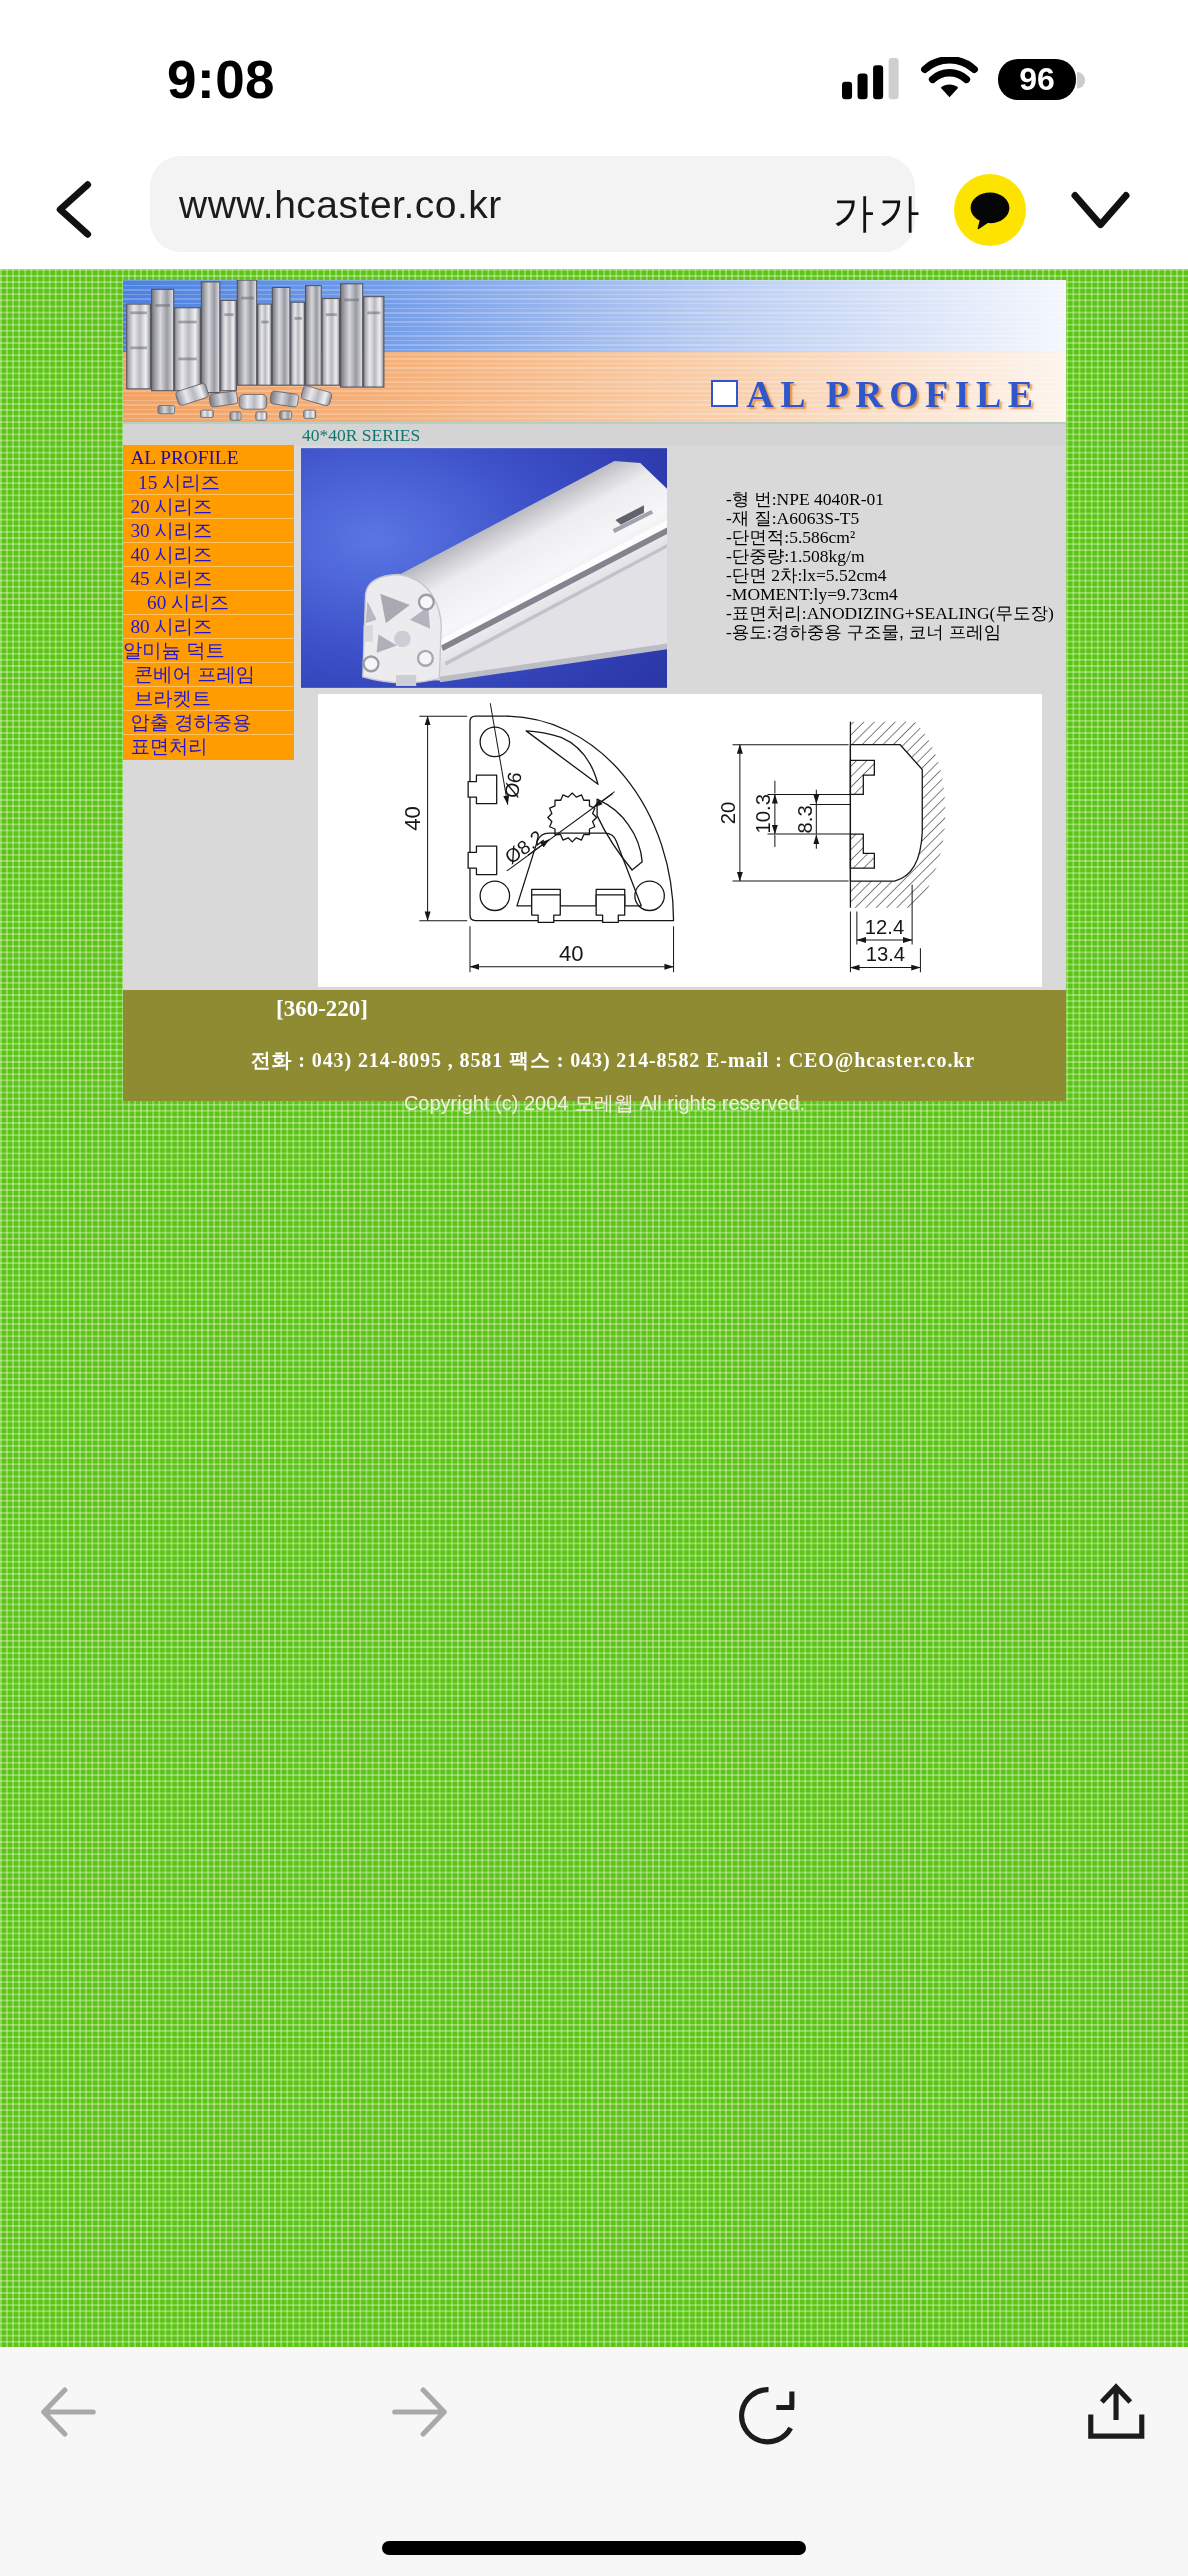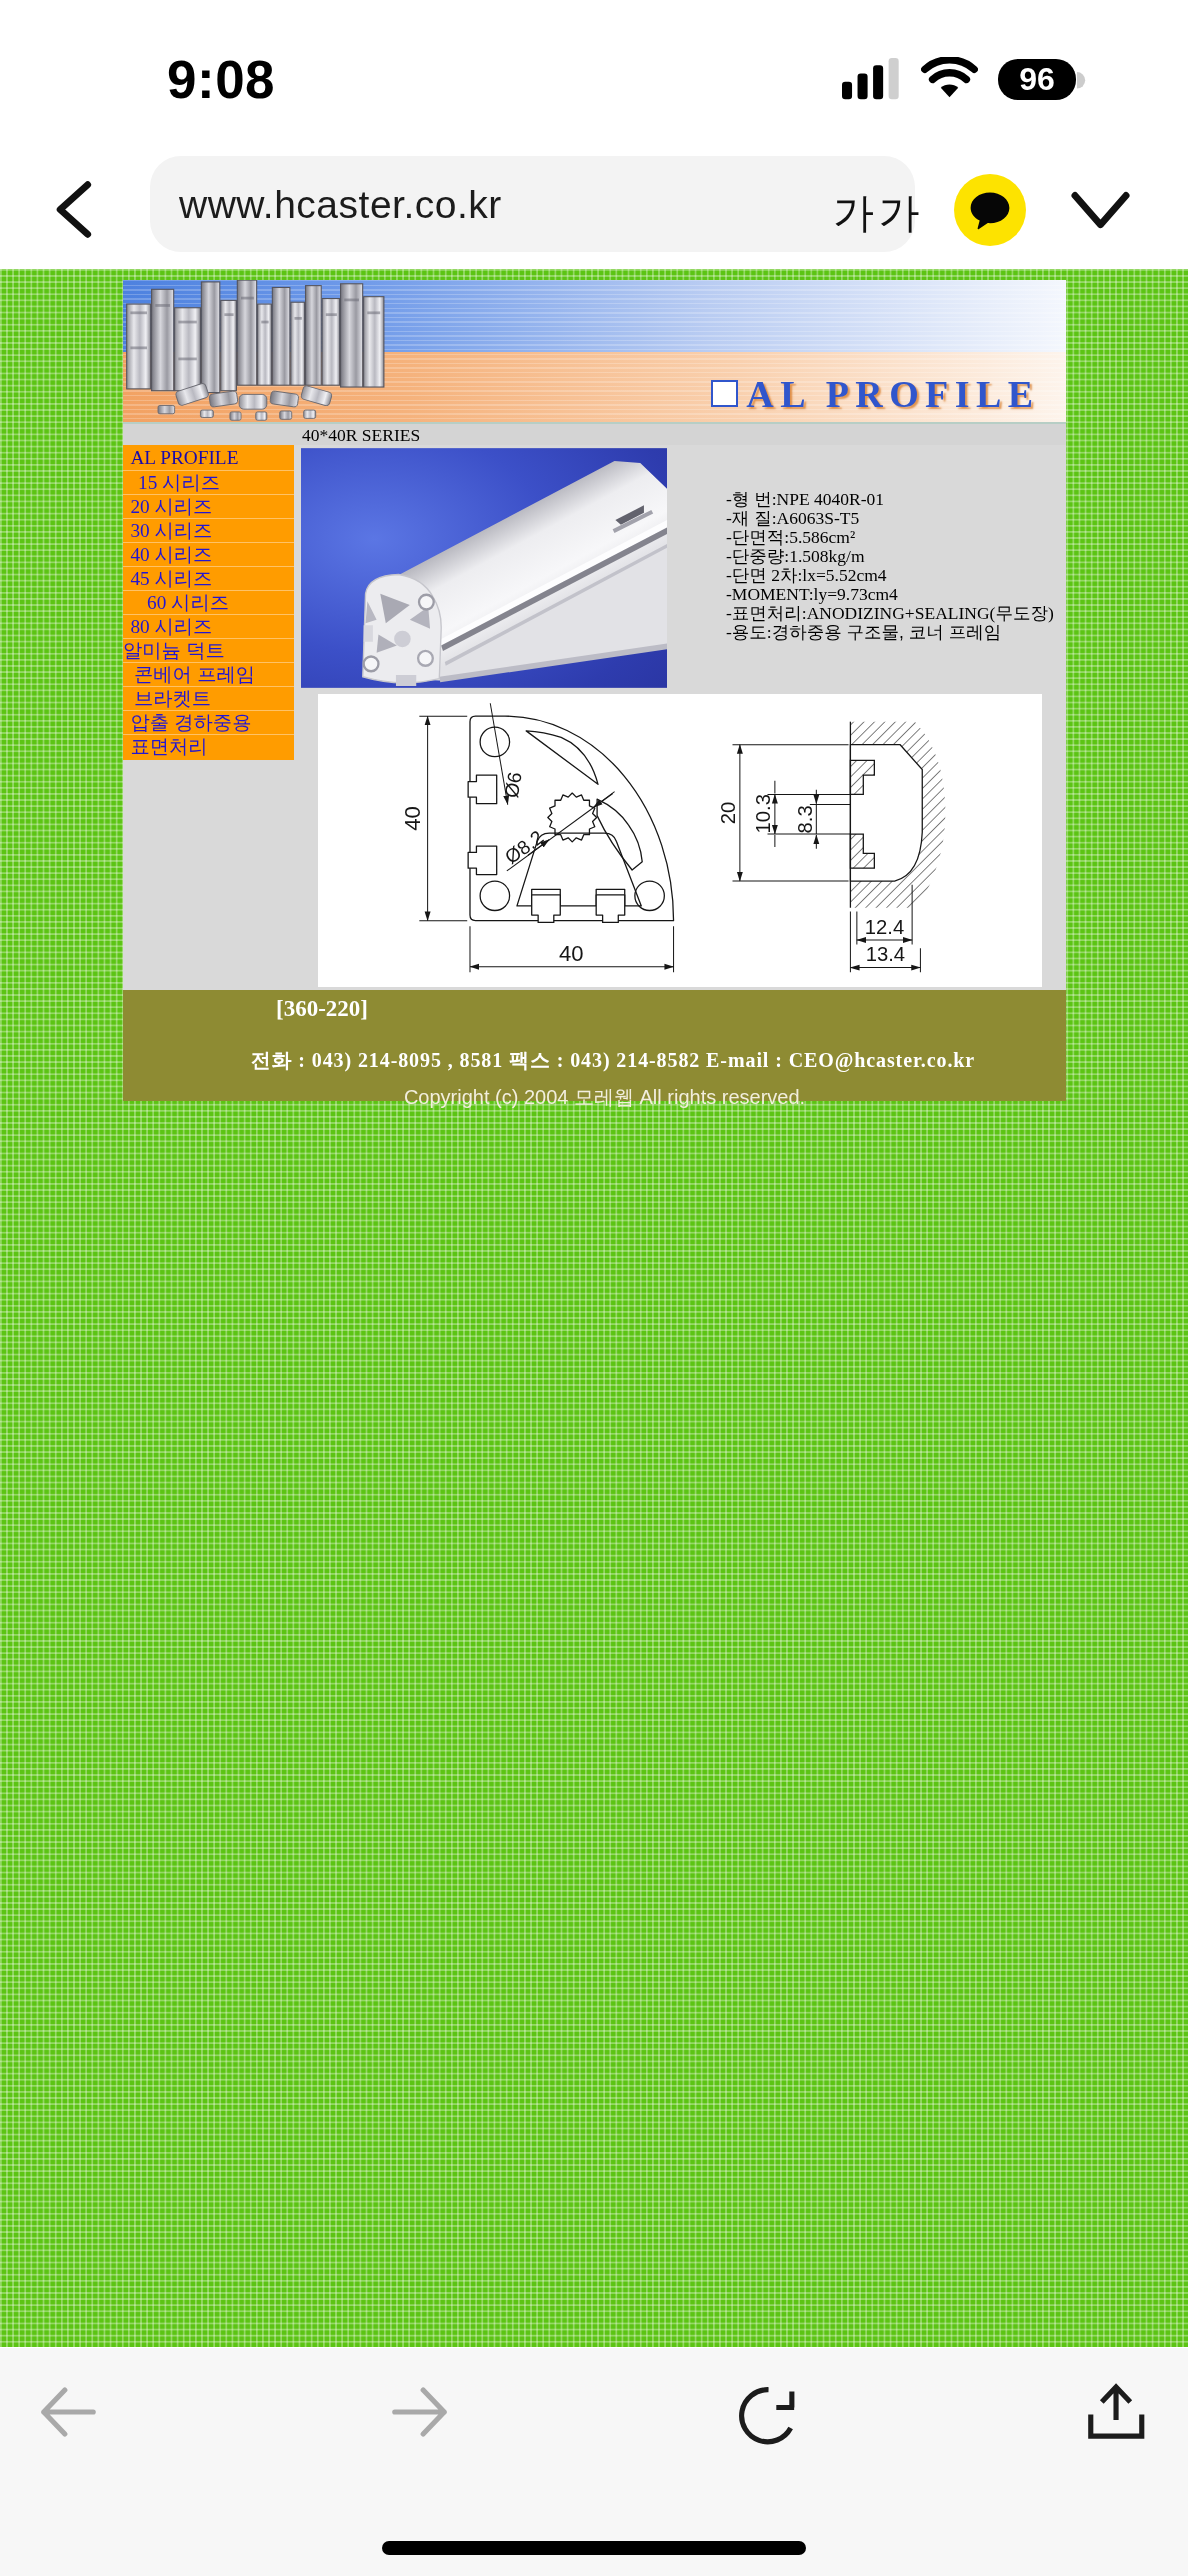--- a/index.html
+++ b/index.html
@@ -118,21 +118,21 @@
       <rect x="170" y="142" width="13" height="9" rx="2" fill="url(#alv2)"></rect>
       <rect x="196" y="141" width="13" height="9" rx="2" fill="url(#alv)"></rect>
     </g>
   </svg>
 
   <div class="abs serif" style="left:588px;top:92px;font-size:38px;font-weight:700;color:#3056cc;letter-spacing:6.4px;text-shadow:2.3px 2.3px 1.8px rgba(214,120,36,.75);white-space:nowrap"><span style="display:inline-block;width:23px;height:23px;background:#fff;border:2.8px solid #3056cc;box-shadow:none;margin-right:8.3px"></span>AL PROFILE</div>
 </div>
 
 <div class="abs" style="left:0;top:142px;width:943px;height:1.8px;background:#b7cec5"></div>
 
-<div class="abs serif" style="left:0;top:144px;width:943px;height:21px;background:#d4d4d4;font-size:19.3px;color:#000000">
+<div class="abs serif" style="left:0;top:144px;width:943px;height:21px;background:#d4d4d4;font-size:19.3px;color:#0f766e">
       <span style="position:absolute;left:179px;top:0.9px;font-size:17.5px">40*40R SERIES</span>
     </div>
 
 <div class="abs" style="left:0;top:165px;width:943px;height:545px;background:#d9d9d9"></div>
 
 <div class="abs serif" style="left:0;top:165px;width:171px;height:315px;background:#ff9c00;font-size:19.3px;color:#2216d2">
 
   <div style="height:25px;line-height:25px;padding-left:7.4px;border-bottom:0.9px solid #ffc266;color:#1a0aaa">AL PROFILE</div>
 
   <div style="height:23px;line-height:23px;padding-left:15px;border-bottom:0.9px solid #ffc266">15 <span class="k">시리즈</span></div>
@@ -333,21 +333,21 @@
 </svg>
 </div>
 
 <div class="abs" style="left:0;top:710px;width:943px;height:111px;background:#8e8b33;color:#fff">
 
   <div class="abs serif" style="left:153px;top:6.4px;font-size:23px;font-weight:700">[360-220]</div>
 
 
   <div class="abs serif" style="left:18.4px;top:57px;width:943px;text-align:center;font-size:20px;font-weight:700;letter-spacing:0.9px"><span class="k">전화</span> : 043) 214-8095 , 8581 <span class="k">팩스</span> : 043) 214-8582 E-mail : CEO@hcaster.co.kr</div>
 
-  <div class="abs" style="left:10px;top:94px;width:943px;text-align:center;font-size:20px;color:#f2eedd">Copyright (c) 2004 <span class="k">모레웹</span> All rights reserved.</div>
+  <div class="abs" style="left:10px;top:100px;width:943px;text-align:center;font-size:20px;color:#f2eedd">Copyright (c) 2004 <span class="k">모레웹</span> All rights reserved.</div>
 </div>
 </div>
 
 <div class="abs" style="left:0;top:2348px;width:1188px;height:228px;background:#f7f7f7"></div>
 
 <svg class="abs" style="left:41px;top:2386px" width="55" height="52" viewBox="0 0 60 56">
 <path d="M26 4 L3 28 L26 52 M3 28 L57 28" fill="none" stroke="#a9a9a9" stroke-width="5.6" stroke-linecap="round" stroke-linejoin="round"></path>
 </svg>
 
 <svg class="abs" style="left:392px;top:2386px" width="55" height="52" viewBox="0 0 60 56">

